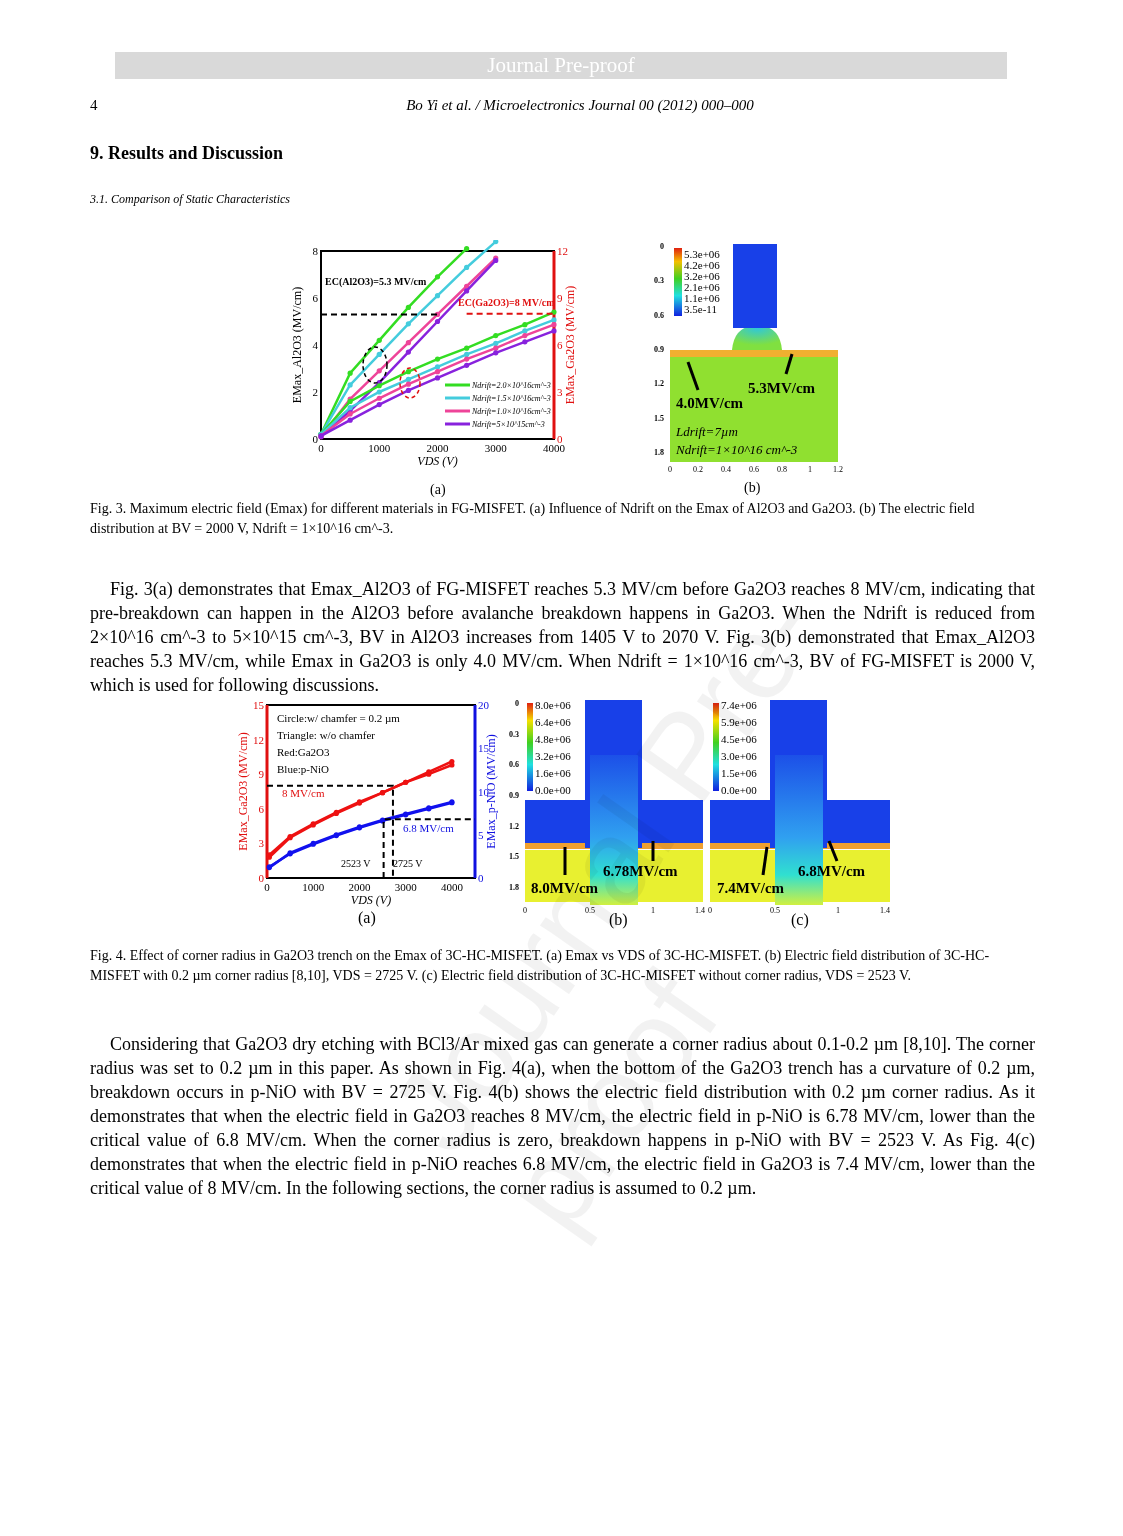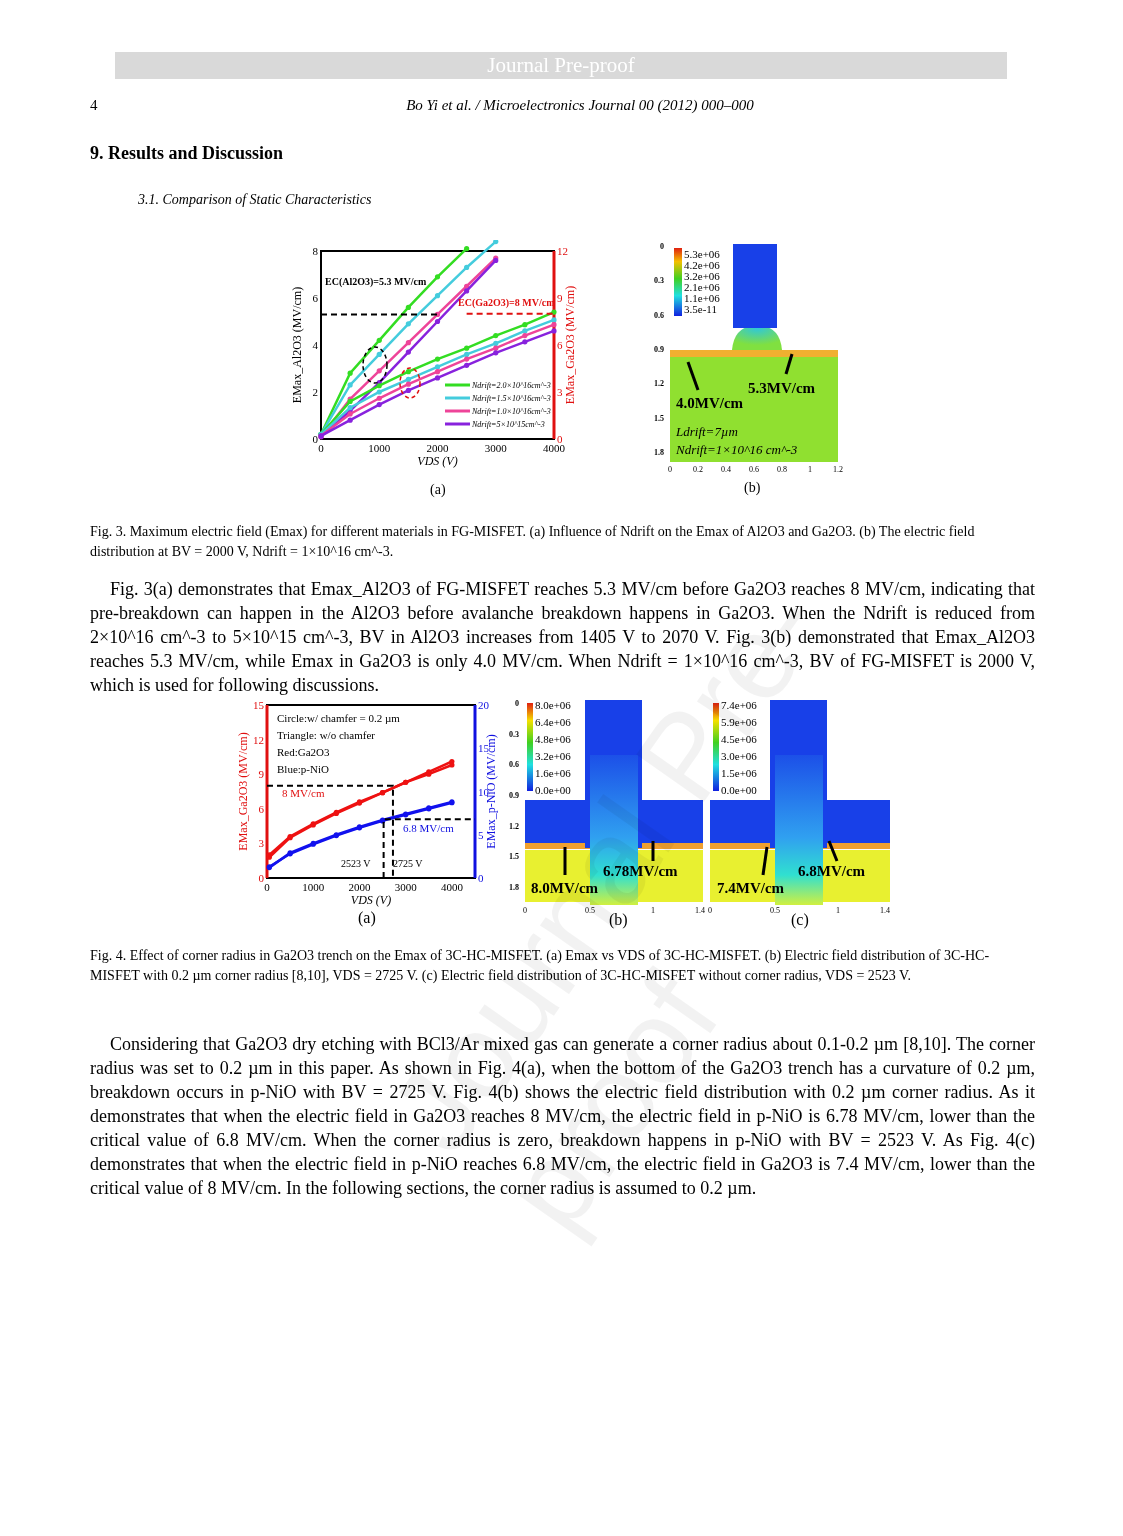--- a/index.html
+++ b/index.html
@@ -3,21 +3,21 @@
 <meta charset="utf-8">
 <style>
   html, body { margin:0; padding:0; background:#fff; }
   body { width:1123px; height:1536px; position:relative; overflow:hidden;
          font-family:"Liberation Serif", serif; color:#000; }
   .banner { position:absolute; left:115px; top:52px; width:892px; height:27px; background:#d9d9d9;
             color:#fff; font-size:21px; text-align:center; line-height:27px; }
   .pageno { position:absolute; left:90px; top:97px; font-size:15px; }
   .running { position:absolute; left:0; width:1160px; top:97px; text-align:center; font-size:15px; font-style:italic; }
   .h1 { position:absolute; left:90px; top:143px; font-size:18px; font-weight:bold; }
-  .h2 { position:absolute; left:90px; top:192px; font-size:14px; font-style:italic;margin-left:48px; }
+  .h2 { position:absolute; left:90px; top:192px; font-size:12px; font-style:italic; }
   .para { position:absolute; left:90px; width:945px; font-size:18px; line-height:24px; text-align:justify; }
   .para .ind { display:inline-block; width:20px; }
   .caption { position:absolute; left:90px; width:945px; font-size:14px; line-height:20px; }
   .fig { position:absolute; }
   .watermark { position:absolute; left:300px; top:700px; font-size:120px; color:rgba(0,0,0,0.05);
                transform:rotate(-55deg); font-family:"Liberation Sans", sans-serif; pointer-events:none; }
   svg text { font-family:"Liberation Serif", serif; }
 </style>
 </head>
 <body>
@@ -184,21 +184,21 @@
     </g>
   <line x1="48" y1="122" x2="58" y2="150" stroke="#000" stroke-width="3"></line>
   <line x1="152" y1="114" x2="146" y2="134" stroke="#000" stroke-width="3"></line>
   <text x="108" y="153" font-size="15" font-weight="bold">5.3MV/cm</text>
   <text x="36" y="168" font-size="15" font-weight="bold">4.0MV/cm</text>
   <text x="36" y="196" font-size="13" font-style="italic">Ldrift=7µm</text>
   <text x="36" y="214" font-size="13" font-style="italic">Ndrift=1×10^16 cm^-3</text>
   <text x="104" y="252" font-size="14">(b)</text>
 </svg>
 
-<div class="caption" style="top:522px">Fig. 3. Maximum electric field (Emax) for different materials in FG-MISFET. (a) Influence of Ndrift on the Emax of Al2O3 and Ga2O3. (b) The electric field distribution at BV = 2000 V, Ndrift = 1×10^16 cm^-3.</div>
+<div class="caption" style="top:499px">Fig. 3. Maximum electric field (Emax) for different materials in FG-MISFET. (a) Influence of Ndrift on the Emax of Al2O3 and Ga2O3. (b) The electric field distribution at BV = 2000 V, Ndrift = 1×10^16 cm^-3.</div>
 <div class="para" style="top:577px"><span class="ind"></span><span>Fig. 3(a) demonstrates that Emax_Al2O3 of FG-MISFET reaches 5.3 MV/cm before Ga2O3 reaches 8 MV/cm, indicating that pre-breakdown can happen in the Al2O3 before avalanche breakdown happens in Ga2O3. When the Ndrift is reduced from 2×10^16 cm^-3 to 5×10^15 cm^-3, BV in Al2O3 increases from 1405 V to 2070 V. Fig. 3(b) demonstrated that Emax_Al2O3 reaches 5.3 MV/cm, while Emax in Ga2O3 is only 4.0 MV/cm. When Ndrift = 1×10^16 cm^-3, BV of FG-MISFET is 2000 V, which is used for following discussions.</span></div>
 
 <svg class="fig" id="chart1" style="left:230px;top:695px" width="280" height="240">
     <rect x="37" y="10" width="208" height="173" fill="none" stroke="#000" stroke-width="2"></rect>
     <line x1="245" y1="10" x2="245" y2="183" stroke="#1010e0" stroke-width="3"></line>
     <line x1="37" y1="10" x2="37" y2="183" stroke="#e01010" stroke-width="3"></line>
     <text x="37" y="196" font-size="11" text-anchor="middle">0</text>
     <text x="83.22222222222223" y="196" font-size="11" text-anchor="middle">1000</text>
     <text x="129.44444444444446" y="196" font-size="11" text-anchor="middle">2000</text>
     <text x="175.66666666666666" y="196" font-size="11" text-anchor="middle">3000</text>

